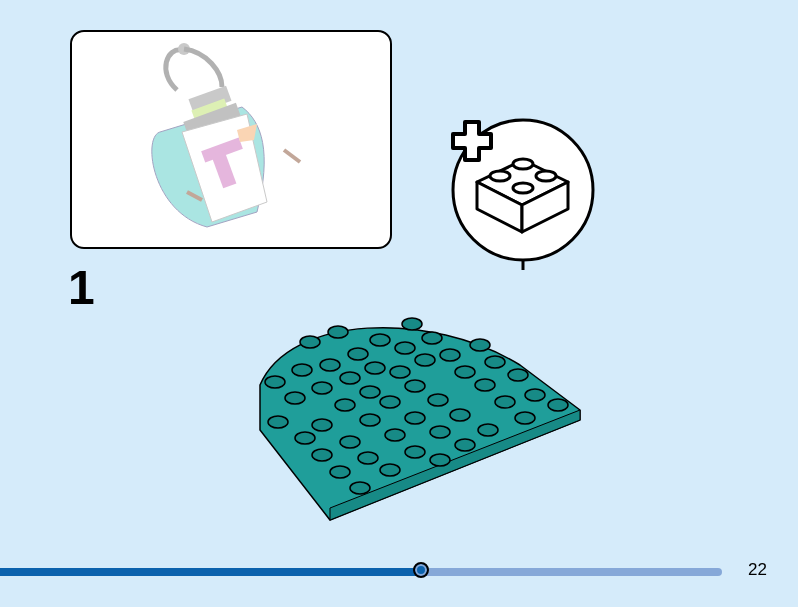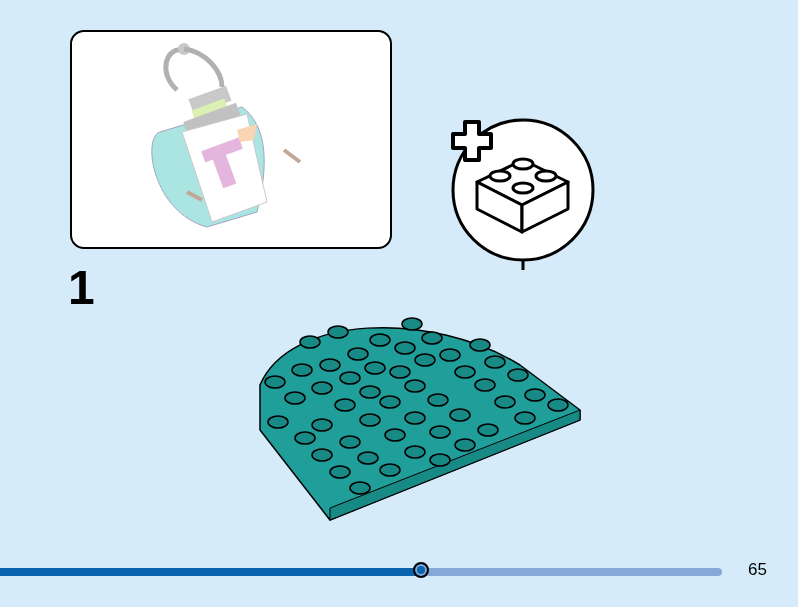--- a/index.html
+++ b/index.html
@@ -136,13 +136,13 @@
     </g>
   </svg>
 </div>
 
 <div class="progress">
   <div class="progress-done" style="width:421px"></div>
   <div class="progress-rest" style="left:421px; width:301px"></div>
   <div class="progress-knob" style="left:413px"></div>
 </div>
 
-<div class="page-number">65</div>
+<div class="page-number">22</div>
 
 </body></html>

